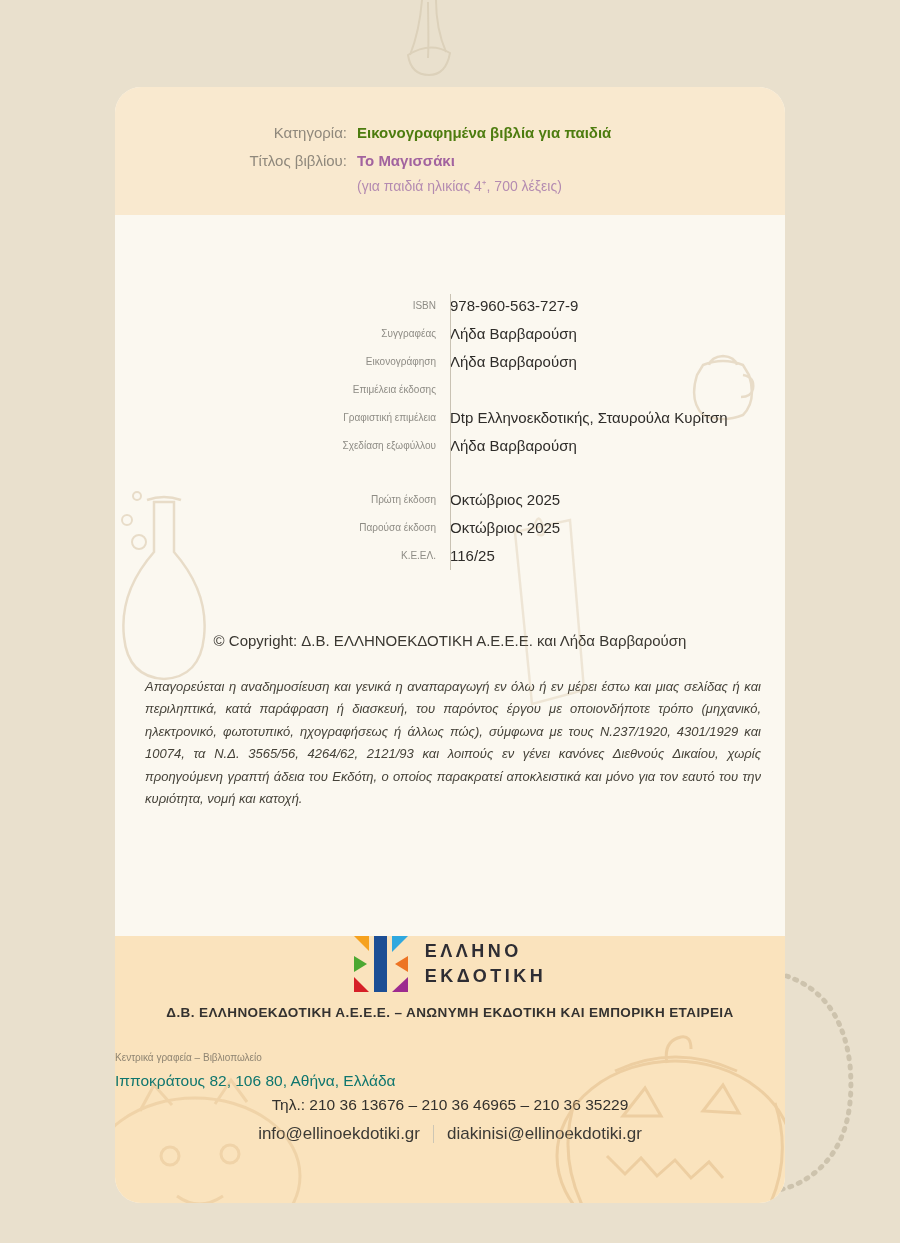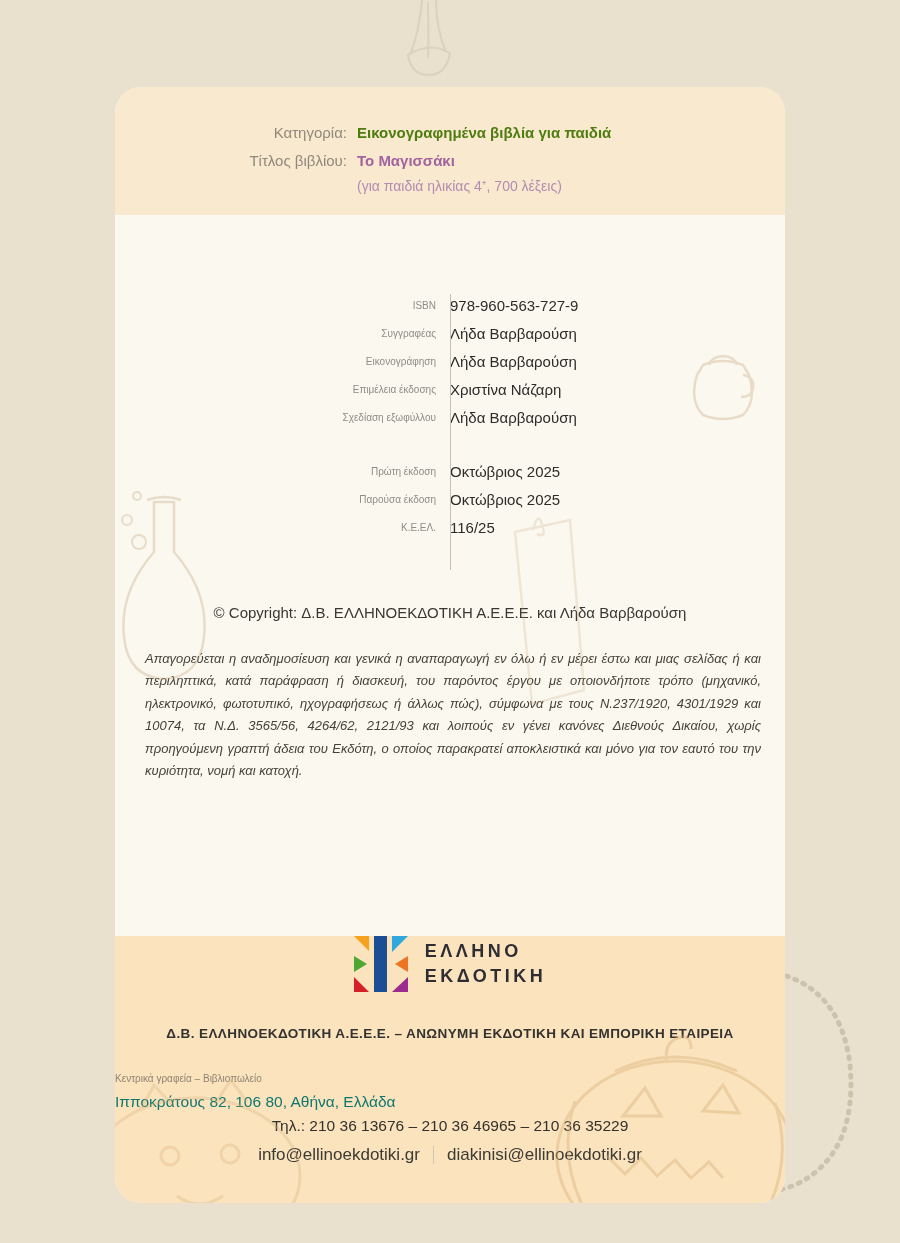--- a/index.html
+++ b/index.html
@@ -46,21 +46,21 @@
   .legal{
     margin:27px 24px 0 30px;font-size:13px;line-height:22.4px;
     font-style:italic;color:#454239;text-align:justify;
   }
 
   
   .logo-row{display:flex;justify-content:center;align-items:center;margin-top:21px;}
   .logo-mark{width:54px;height:56px;margin-right:17px;}
   .logo-text{font-size:18px;font-weight:bold;color:#2e2d33;letter-spacing:3.5px;line-height:25px;}
   .company{
-    margin-top:34px;text-align:center;font-size:13.5px;font-weight:bold;
+    margin-top:13px;text-align:center;font-size:13.5px;font-weight:bold;
     color:#343230;letter-spacing:.4px;
   }
   .office{margin-top:32px;text-align:left;font-size:10px;color:#8e8472;}
   .address{margin-top:9px;text-align:left;font-size:15.5px;color:#0f766e;}
   .phones{margin-top:6px;text-align:center;font-size:15.5px;color:#33312d;}
   .emails{
     margin-top:10px;display:flex;justify-content:center;align-items:center;
     font-size:17px;color:#3c3a35;
   }
   .email-sep{width:1px;height:18px;background:#cdc6b4;margin:0 13px;}
@@ -119,21 +119,24 @@
       <div class="d-row">
         <div class="d-label">Συγγραφέας</div>
         <div class="d-value">Λήδα Βαρβαρούση</div>
       </div>
       <div class="d-row">
         <div class="d-label">Εικονογράφηση</div>
         <div class="d-value">Λήδα Βαρβαρούση</div>
       </div>
       <div class="d-row">
         <div class="d-label">Επιμέλεια έκδοσης</div>
-        <div class="d-value">Χριστίνα Νάζαρη</div>
+      </div>
+      <div class="d-row">
+        <div class="d-label">Γραφιστική επιμέλεια</div>
+        <div class="d-value">Dtp Ελληνοεκδοτικής, Σταυρούλα Κυρίτση</div>
       </div>
       <div class="d-row">
         <div class="d-label">Σχεδίαση εξωφύλλου</div>
         <div class="d-value">Λήδα Βαρβαρούση</div>
       </div>
       <div class="d-gap"></div>
       <div class="d-row">
         <div class="d-label">Πρώτη έκδοση</div>
         <div class="d-value">Οκτώβριος 2025</div>
       </div>

